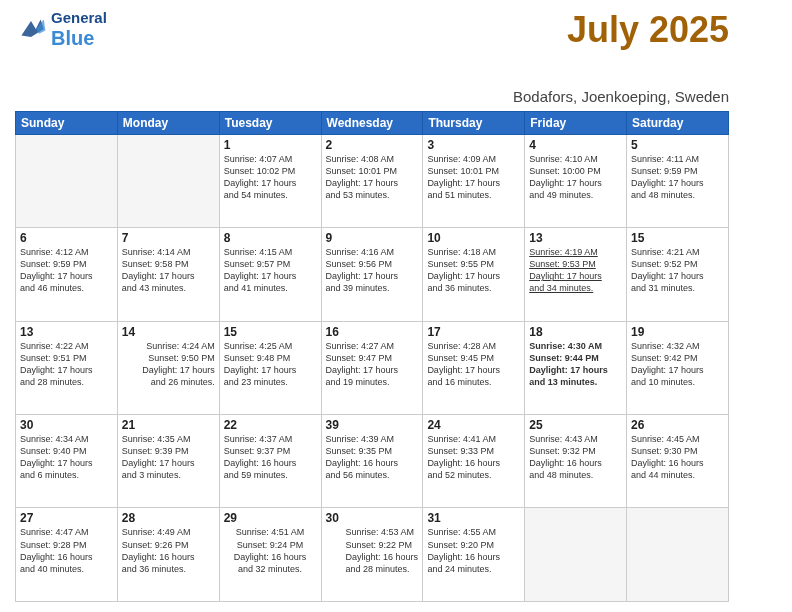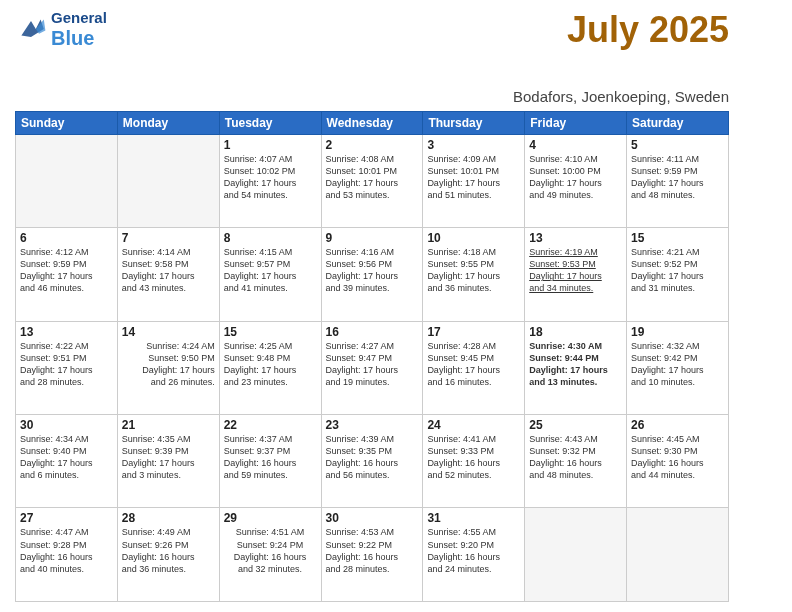--- a/index.html
+++ b/index.html
@@ -285,21 +285,21 @@
 and 3 minutes.</div>
           </td>
           <td>
             <span class="day-num">22</span>
             <div class="day-info" style="white-space: pre-line;">Sunrise: 4:37 AM
 Sunset: 9:37 PM
 Daylight: 16 hours
 and 59 minutes.</div>
           </td>
           <td>
-            <span class="day-num">23</span>
+            <span class="day-num">39</span>
             <div class="day-info" style="white-space: pre-line;">Sunrise: 4:39 AM
 Sunset: 9:35 PM
 Daylight: 16 hours
 and 56 minutes.</div>
           </td>
           <td>
             <span class="day-num">24</span>
             <div class="day-info" style="white-space: pre-line;">Sunrise: 4:41 AM
 Sunset: 9:33 PM
 Daylight: 16 hours
@@ -337,21 +337,21 @@
           </td>
           <td>
             <span class="day-num">29</span>
             <div class="day-info" style="white-space: pre-line; text-align: center;">Sunrise: 4:51 AM
 Sunset: 9:24 PM
 Daylight: 16 hours
 and 32 minutes.</div>
           </td>
           <td>
             <span class="day-num">30</span>
-            <div class="day-info" style="white-space: pre-line;">Sunrise: 4:53 AM
+            <div class="day-info" style="white-space: pre-line; margin-left: 20px;">Sunrise: 4:53 AM
 Sunset: 9:22 PM
 Daylight: 16 hours
 and 28 minutes.</div>
           </td>
           <td>
             <span class="day-num">31</span>
             <div class="day-info" style="white-space: pre-line;">Sunrise: 4:55 AM
 Sunset: 9:20 PM
 Daylight: 16 hours
 and 24 minutes.</div>

